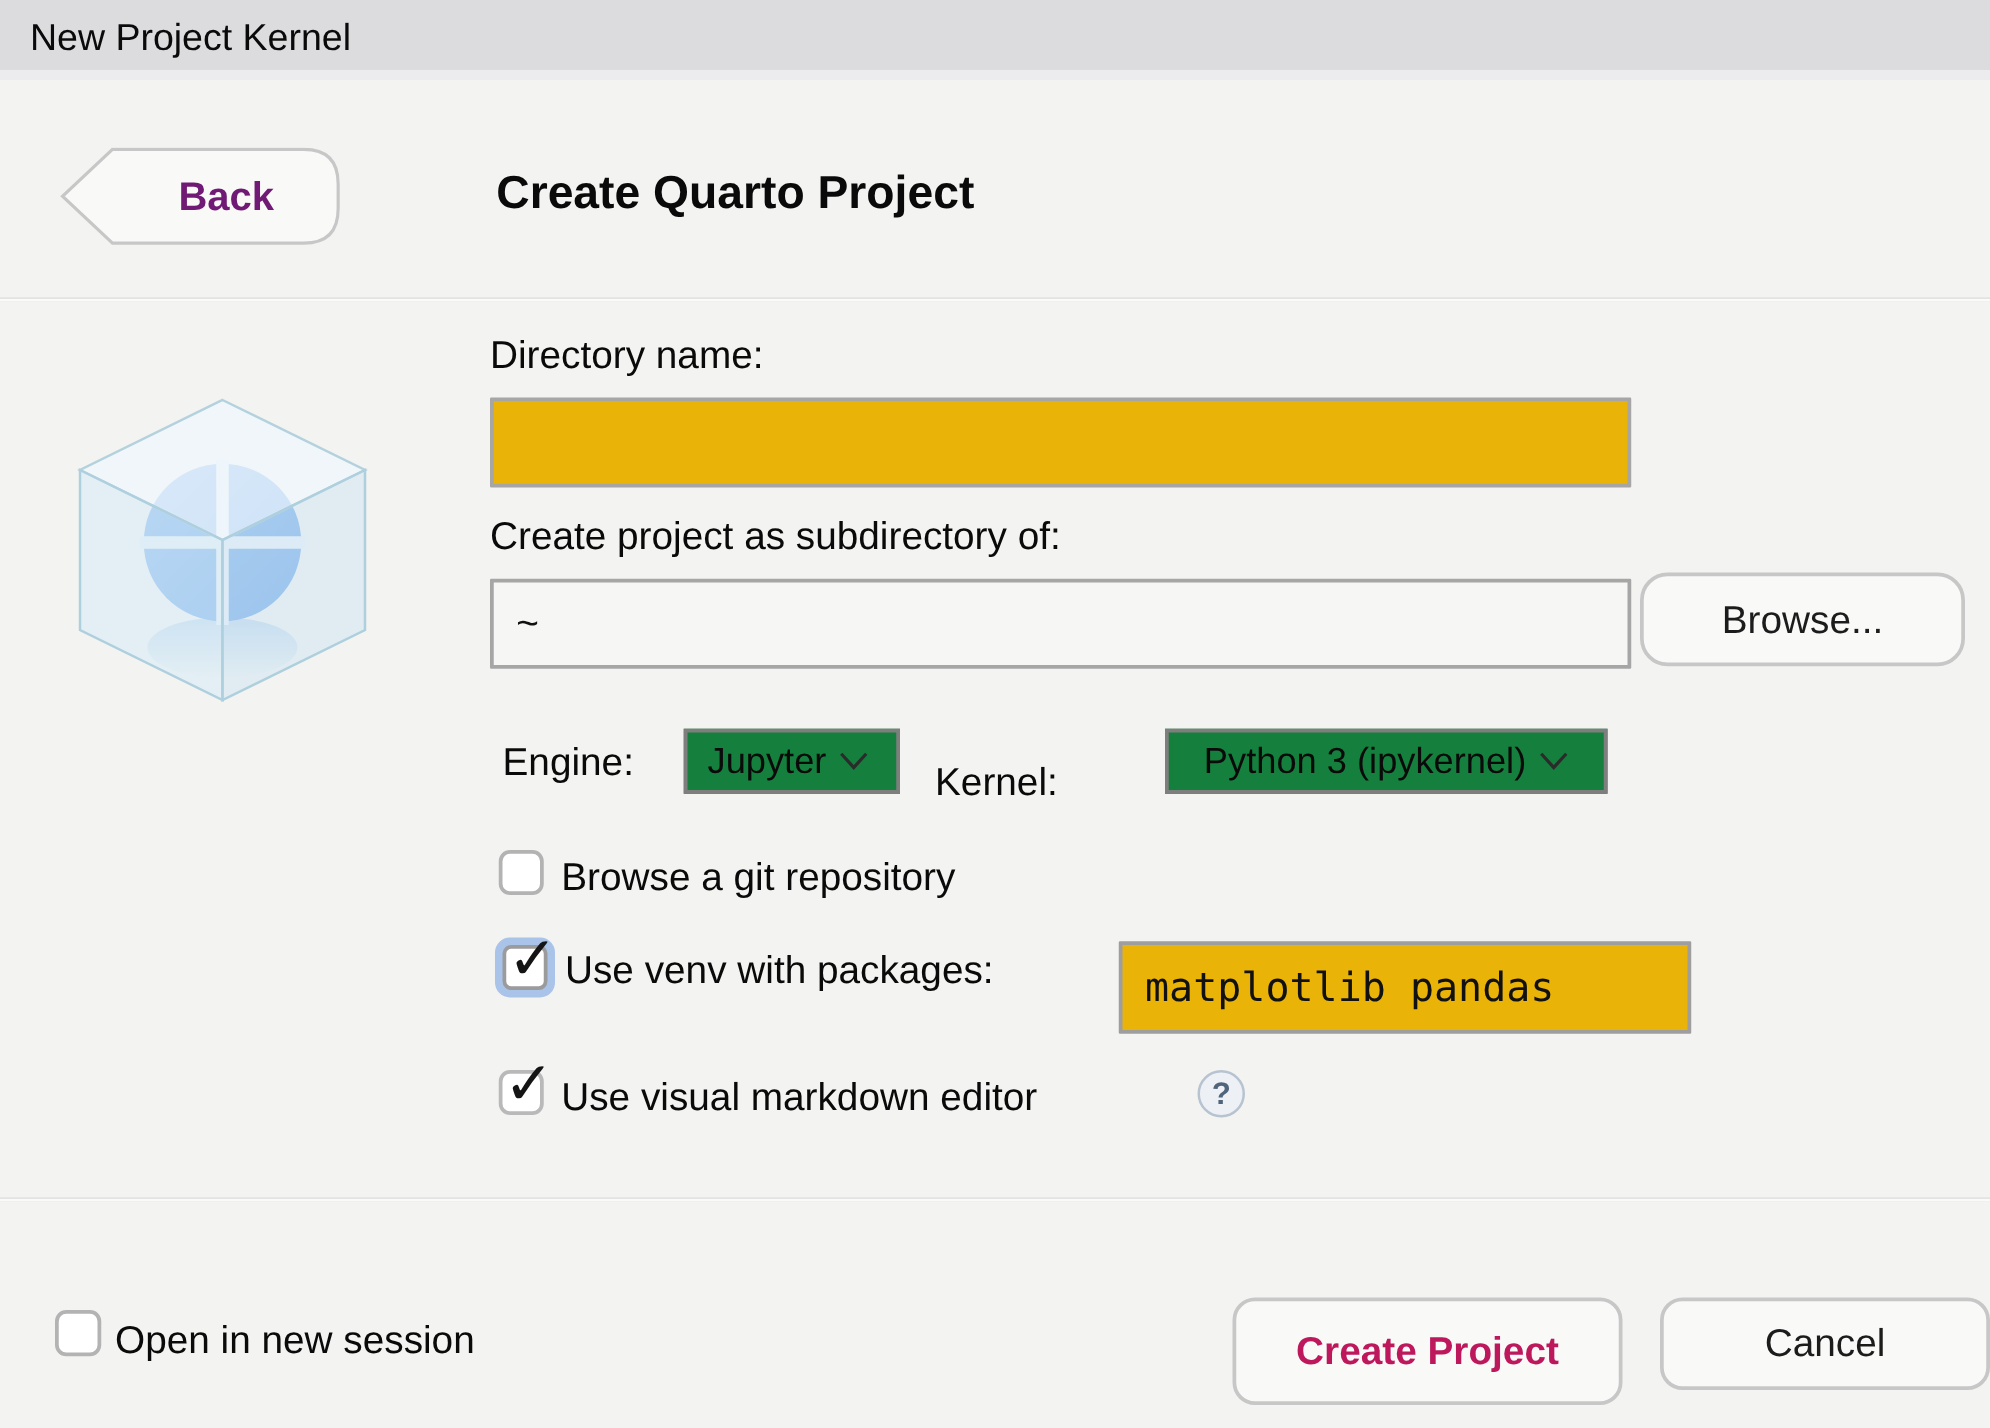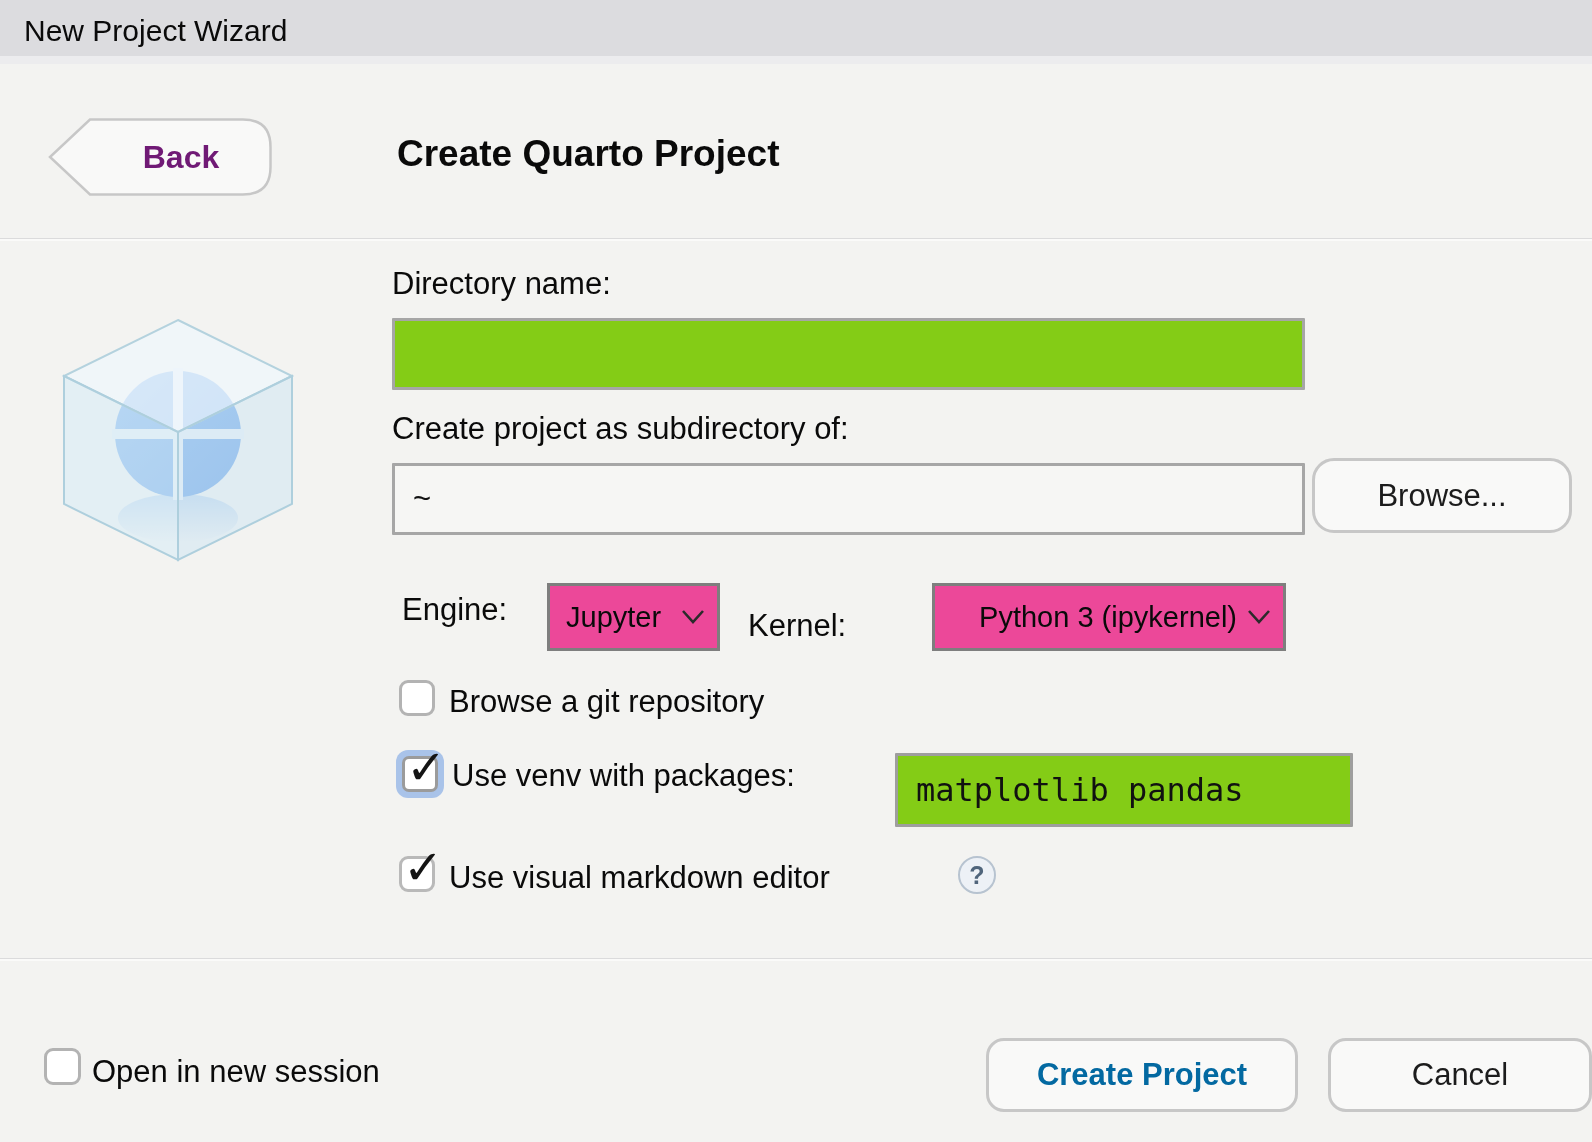--- a/index.html
+++ b/index.html
@@ -23,39 +23,39 @@
   .divider { position:absolute; left:0; width:1592px; height:3px; background:#dbdbdc; border-bottom:2px solid #fafaf9; }
   .divider-1 { top:238px; }
   .divider-2 { top:958px; }
 
   
   .logo { position:absolute; left:46px; top:314px; width:264px; height:252px; }
 
   
   .flabel { position:absolute; font-size:31px; color:#0a0a0a; white-space:nowrap; }
 
-  .text-input { position:absolute; border:3px solid #a6a6a6; background:#84cc16;
+  .text-input { position:absolute; border:3px solid #a6a6a6; background:#eab308;
                 font-family:"Liberation Sans", sans-serif; font-size:31px; color:#111;
                 padding:0 18px; outline:none; border-radius:1px; }
   .input-dirname   { left:392px; top:318px; width:913px; height:72px; }
   .input-subdir    { left:392px; top:463px; width:913px; height:72px; background:#f6f6f4; }
   .input-packages  { left:895px; top:753px; width:458px; height:74px; border-color:#9e9e9e;
                      font-family:"DejaVu Sans Mono", monospace; font-size:32px; }
 
   .btn { position:absolute; background:#f9f9f8; border:3px solid #c7c7c7; border-radius:18px;
          font-family:"Liberation Sans", sans-serif; font-size:31px; color:#1c1c1c;
          display:flex; align-items:center; justify-content:center; cursor:pointer; }
   .btn-browse { left:1312px; top:458px; width:260px; height:75px; border-radius:22px; }
-  .btn-create { left:986px; top:1038px; width:312px; height:74px; font-weight:700; color:#0369a1; }
+  .btn-create { left:986px; top:1038px; width:312px; height:86px; font-weight:700; color:#be185d; }
   .btn-cancel { left:1328px; top:1038px; width:264px; height:74px; }
 
   
-  .dropdown { position:absolute; height:68px; background:#ec4899; border:3px solid #7e7e7e;
+  .dropdown { position:absolute; height:52px; background:#15803d; border:3px solid #7e7e7e;
               display:flex; align-items:center; justify-content:space-between;
-              padding:0 12px 0 16px; cursor:pointer; }
+              padding:0 28px 0 16px; cursor:pointer; }
   .dd-engine { left:547px; top:583px; width:173px; }
   .dd-kernel { left:932px; top:583px; width:354px;justify-content:flex-end; }
   .dd-value { font-size:29px; color:#0a0a0a; white-space:nowrap; }
   .chev { flex:0 0 auto; margin-left:10px; }
 
   
   .checkbox { position:absolute; width:36px; height:36px; background:#ffffff;
               border:3px solid #b3b3b3; border-radius:9px; cursor:pointer; }
   .checkmark { position:absolute; top:-16px; left:1px; font-family:"DejaVu Sans", sans-serif;
                font-size:48px; line-height:1; color:#141414; pointer-events:none; }
@@ -72,21 +72,21 @@
                border-radius:50%; border:2px solid #b7c3d0; background:#edf1f6;
                display:flex; align-items:center; justify-content:center;
                font-size:25px; font-weight:600; color:#50657b; cursor:pointer; }
 </style>
 </head>
 <body>
 
 <div class="window">
 
   <div class="titlebar">
-    <div class="titlebar-text">New Project Wizard</div>
+    <div class="titlebar-text">New Project Kernel</div>
   </div>
 
   <div class="back-btn">
     <svg width="224" height="78" viewBox="0 0 224 78">
       <path d="M42,1.5 L195,1.5 Q222.5,1.5 222.5,29 L222.5,49 Q222.5,76.5 195,76.5 L42,76.5 L2,39 Z" fill="#f9f9f8" stroke="#c7c7c7" stroke-width="2.5"></path>
     </svg>
     <span class="back-label">Back</span>
   </div>
   <div class="page-title">Create Quarto Project</div>
 

